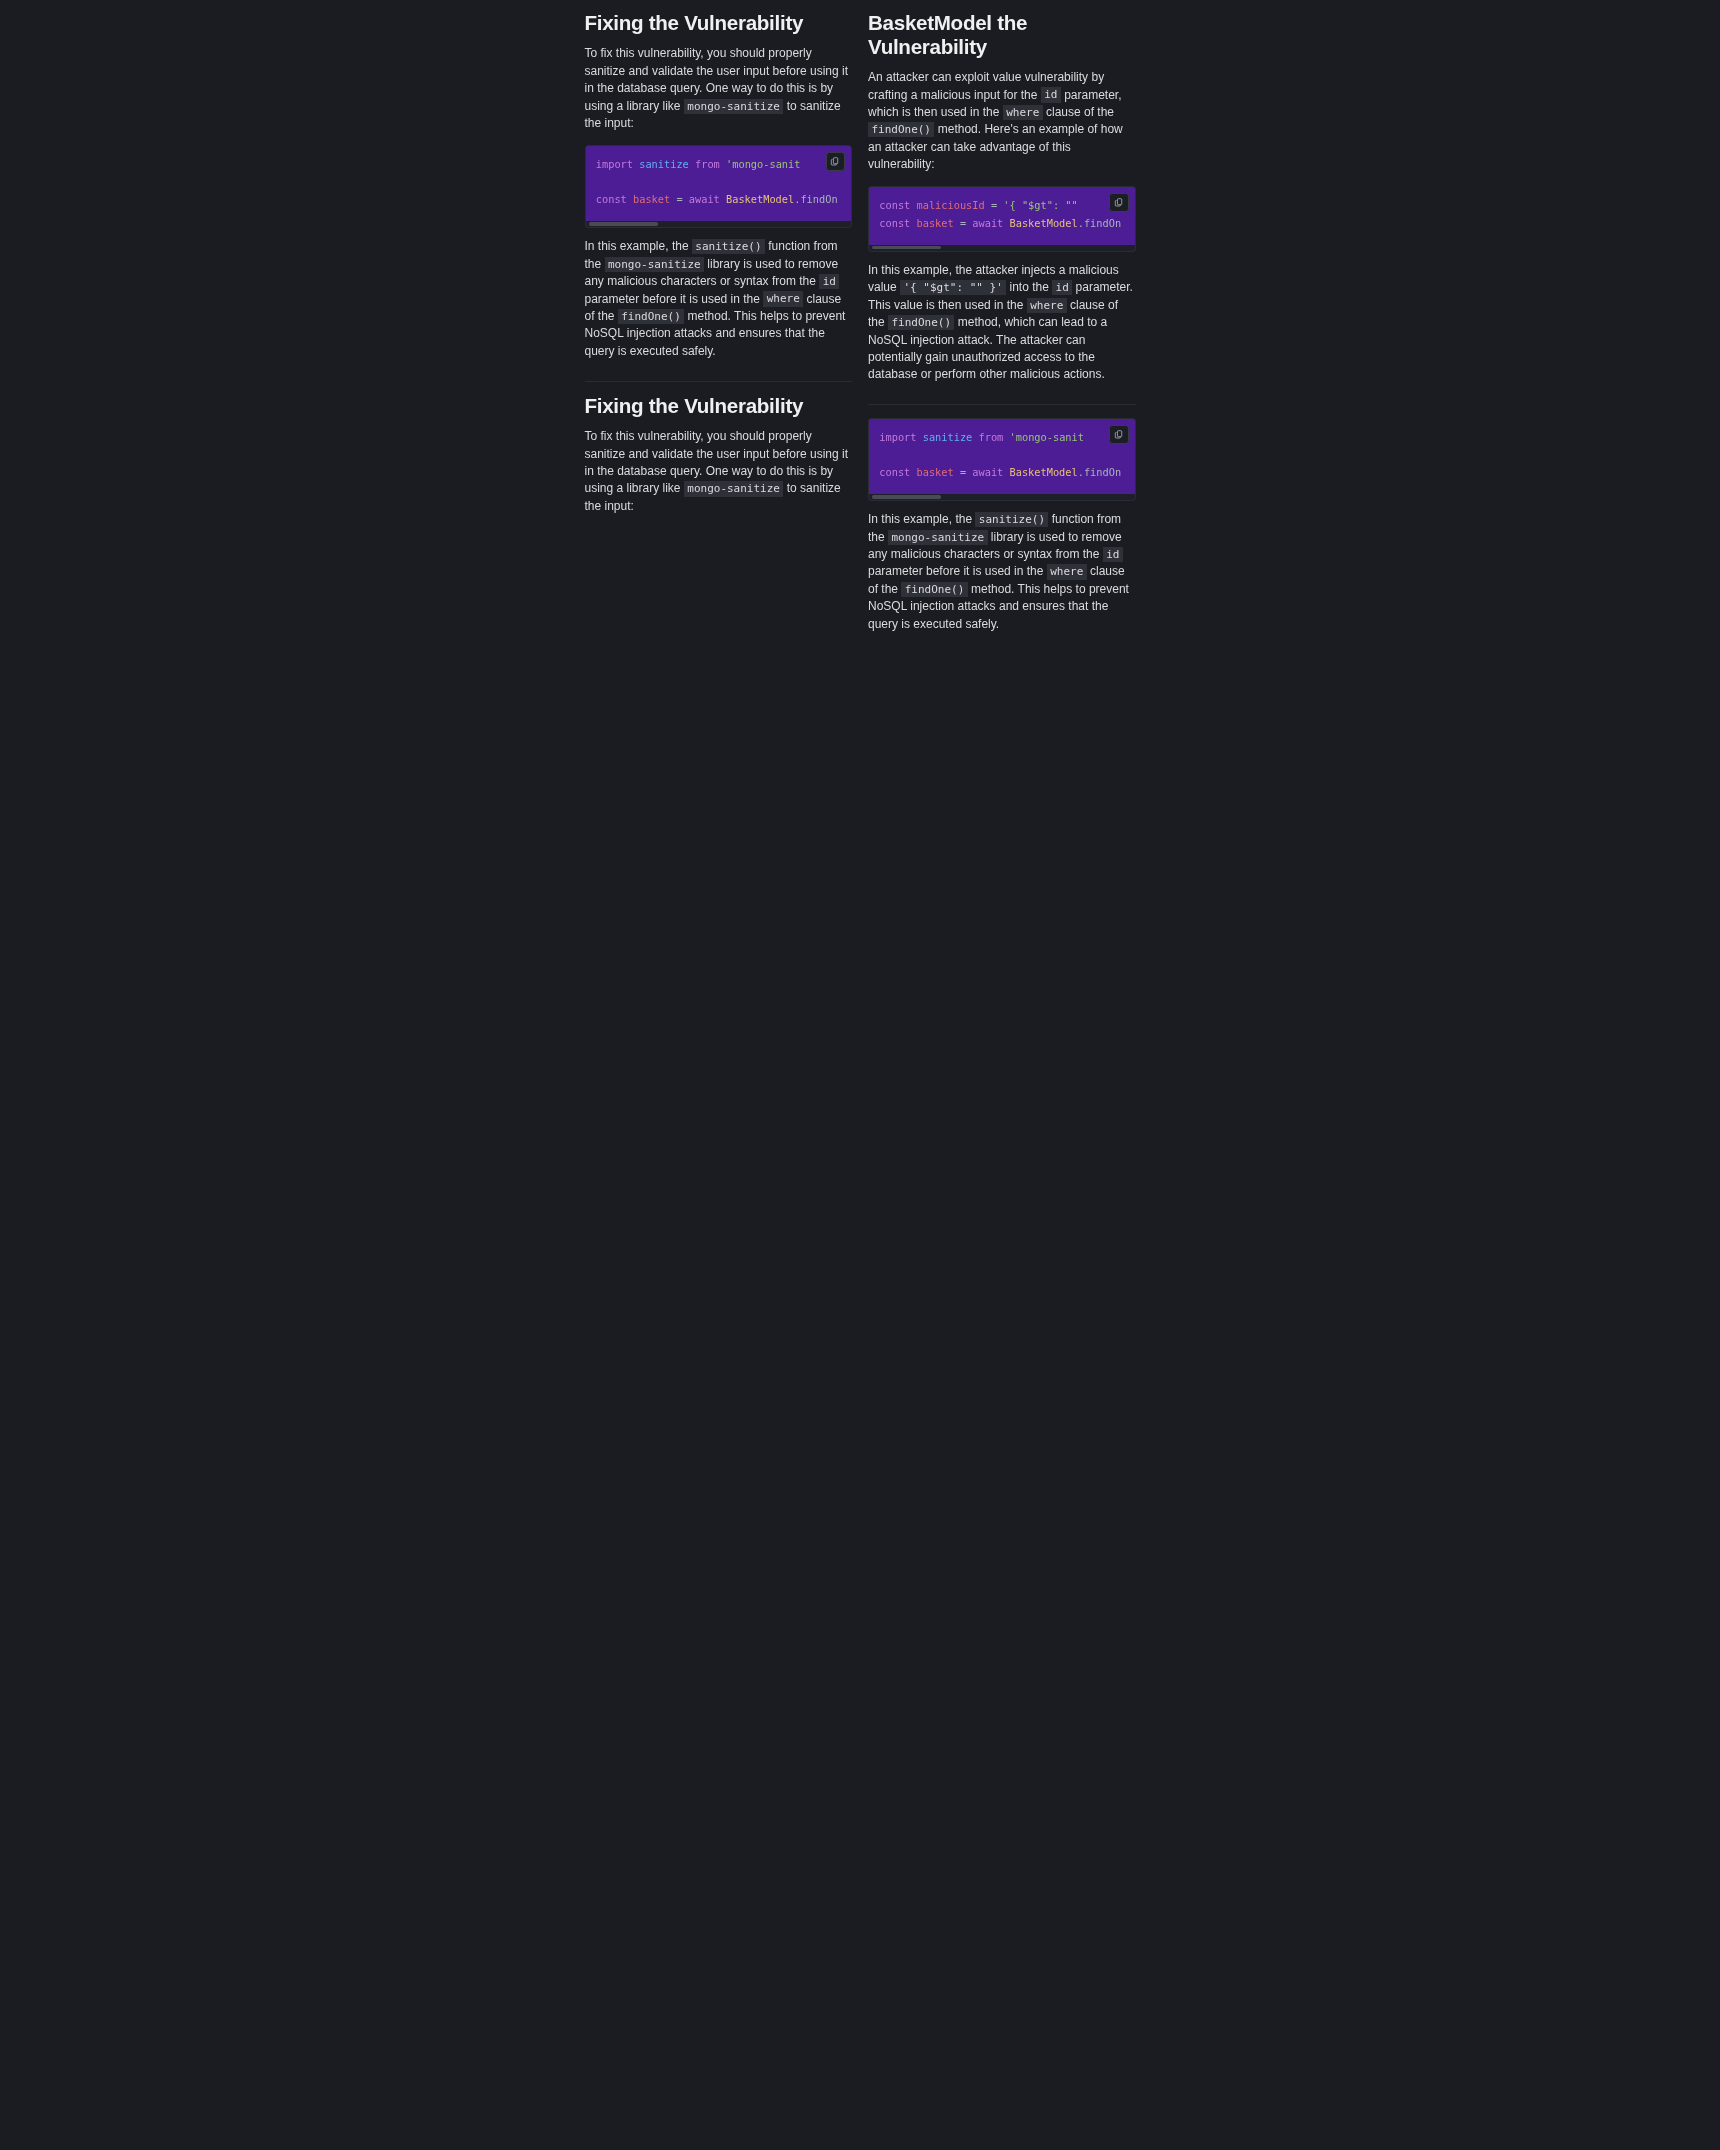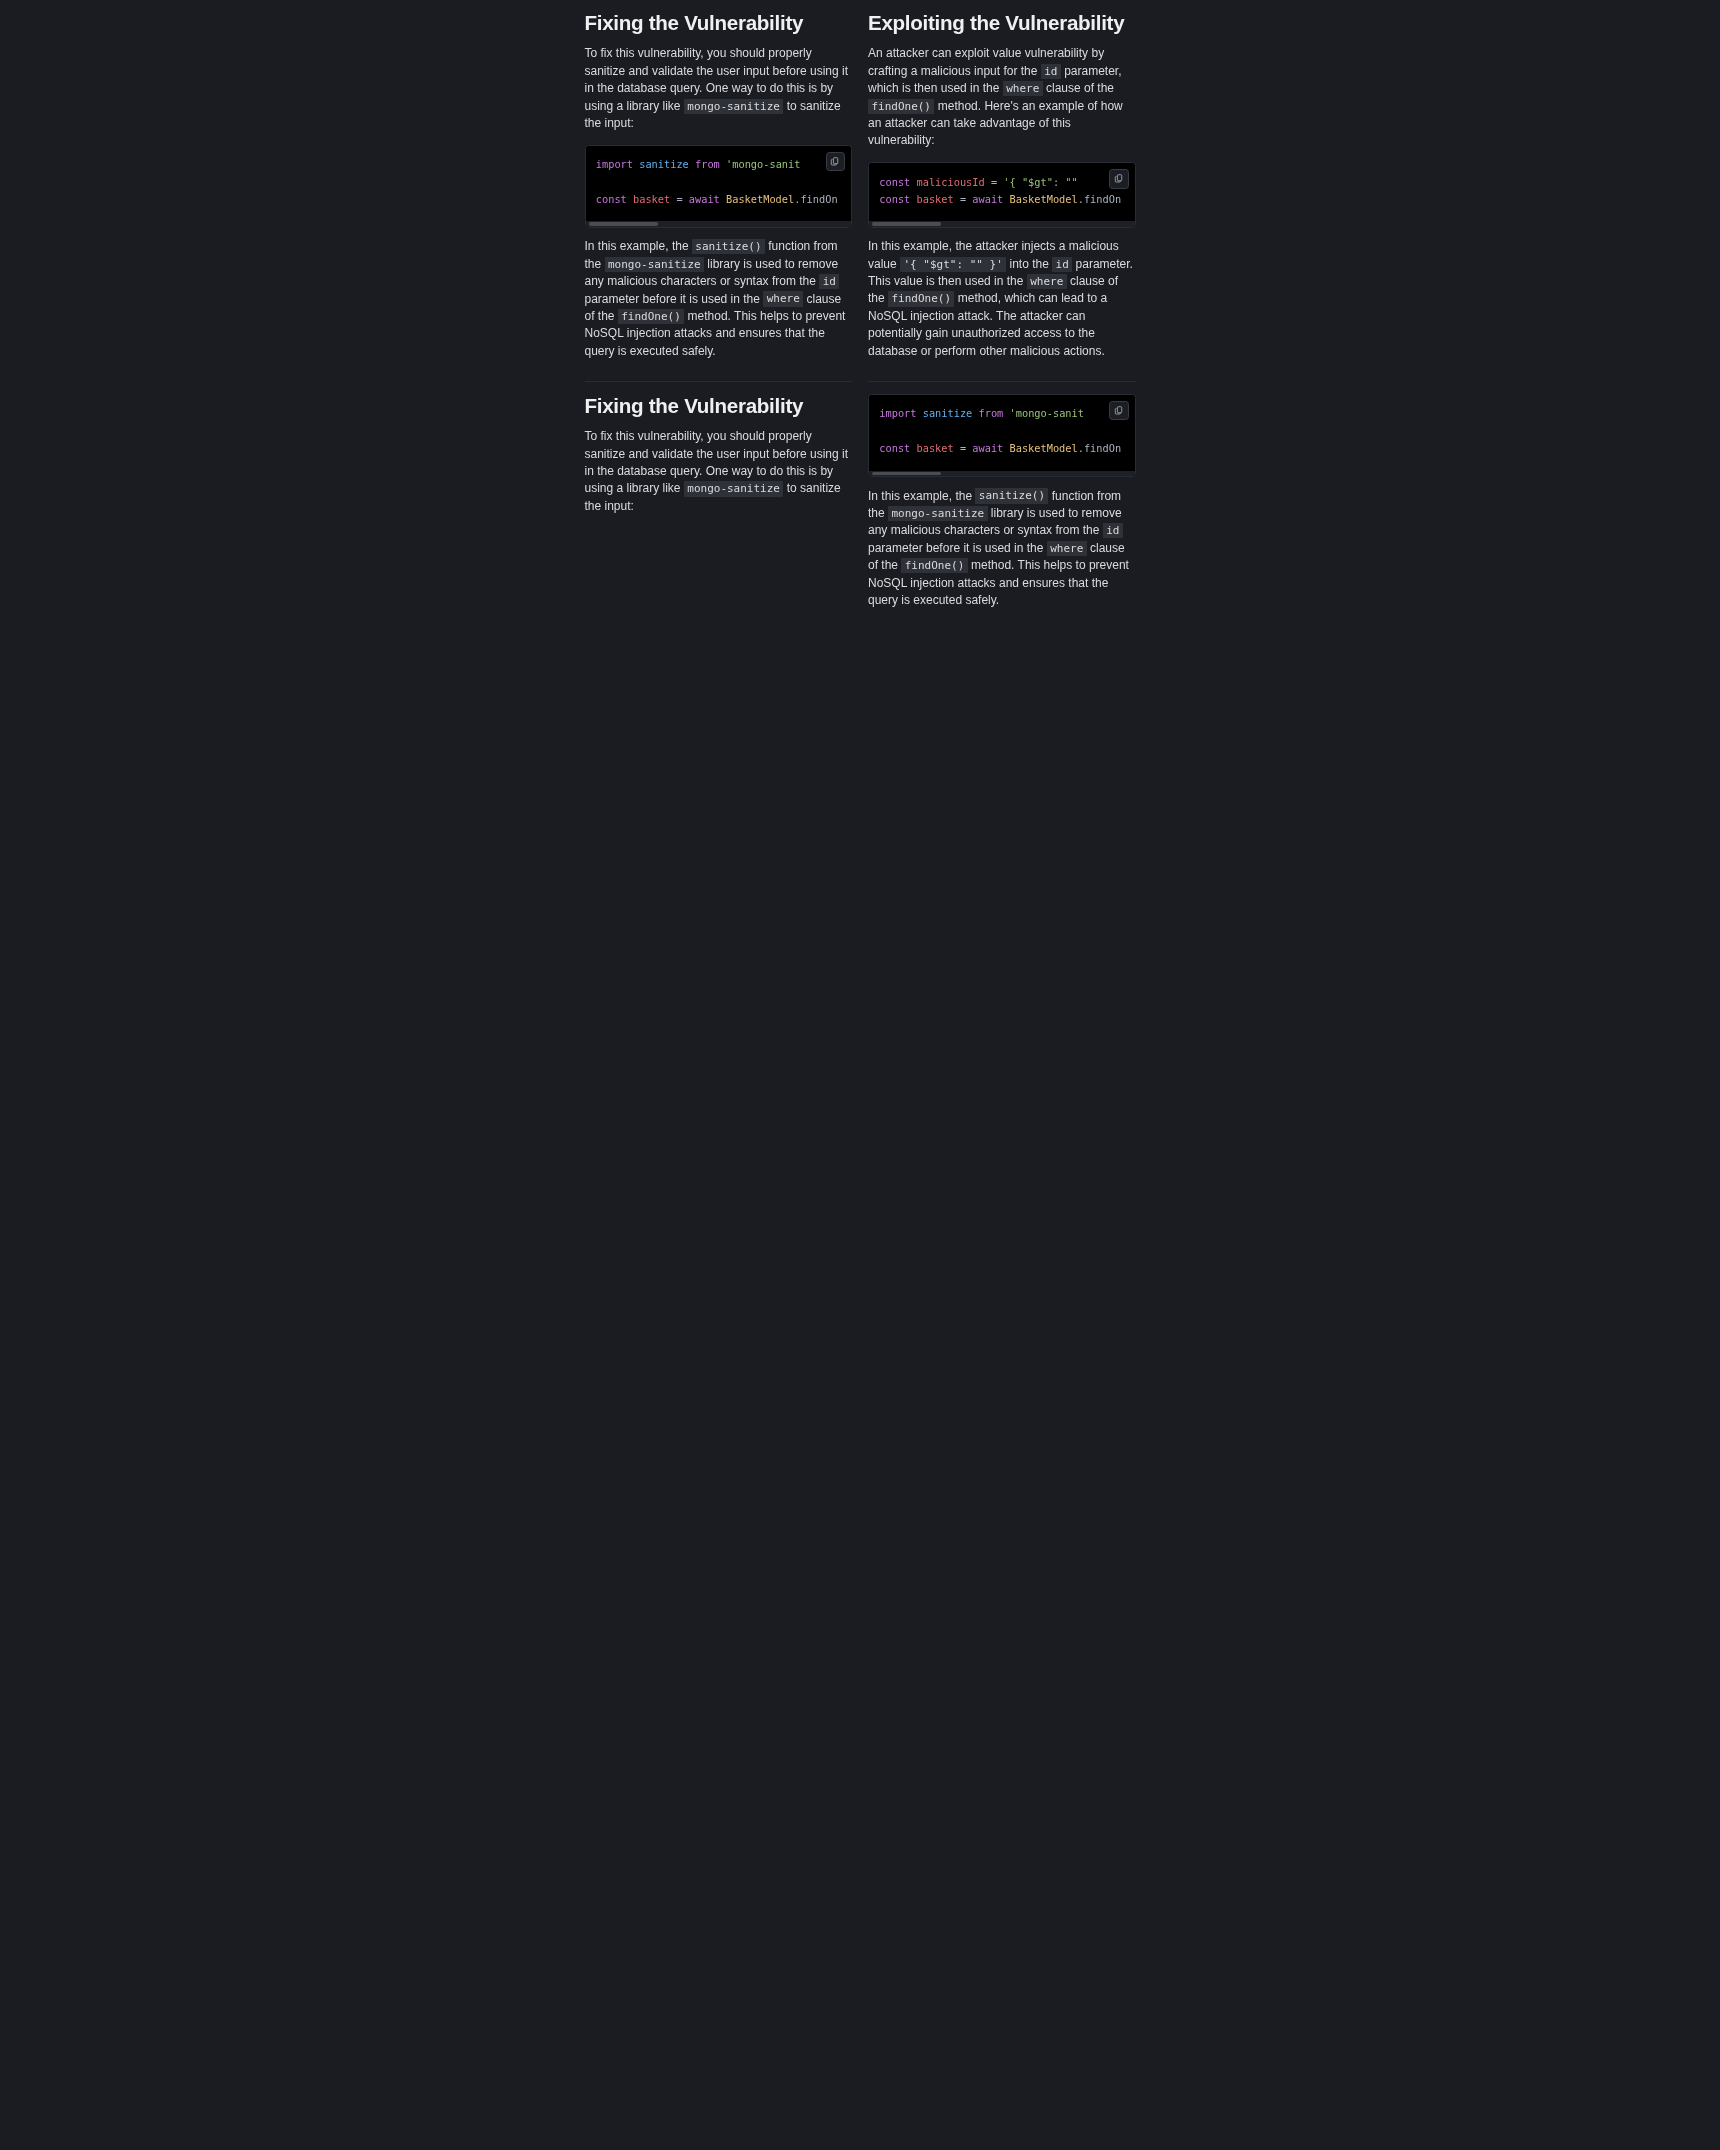--- a/index.html
+++ b/index.html
@@ -36,21 +36,21 @@
     font-family: ui-monospace, SFMono-Regular, Menlo, Consolas, monospace;
     font-size: 11px;
     background: #2f3139;
     color: #dadade;
     padding: 1.1px 3.4px;
     border-radius: 0;
     white-space: nowrap;
   }
   .codeblock {
     position: relative;
-    background: #000000;
+    background: #4c1d95;
     border: 0.6px solid #2a2c33;
     border-radius: 3.4px;
     margin: 2.3px 0 10.3px 0;
     overflow: hidden;
   }
   .codeblock pre {
     font-family: ui-monospace, SFMono-Regular, Menlo, Consolas, monospace;
     font-size: 10.3px;
     line-height: 1.7;
     padding: 10.3px 10.3px 12.6px 10.3px;
@@ -141,21 +141,21 @@
     <h2 class="section-title">Fixing the Vulnerability</h2>
 
     <p class="body">
       <span>To fix this vulnerability, you should properly sanitize and validate the user input before using it in the database query. One way to do this is by using a library like </span><code class="inline">mongo-sanitize</code><span> to sanitize the input:</span>
     </p>
 
   </div>
 
   <div class="col">
 
-    <h2 class="section-title">Exploiting the Vulnerability</h2>
+    <h2 class="section-title">BasketModel the Vulnerability</h2>
 
     <p class="body">
       <span>An attacker can exploit value vulnerability by crafting a malicious input for the </span><code class="inline">id</code><span> parameter, which is then used in the </span><code class="inline">where</code><span> clause of the </span><code class="inline">findOne()</code><span> method. Here's an example of how an attacker can take advantage of this vulnerability:</span>
     </p>
 
     <div class="codeblock">
       <button class="copy-btn">
         <span>
           <svg viewBox="0 0 24 24">
               <rect x="8" y="4" width="10" height="14" rx="2"></rect>

